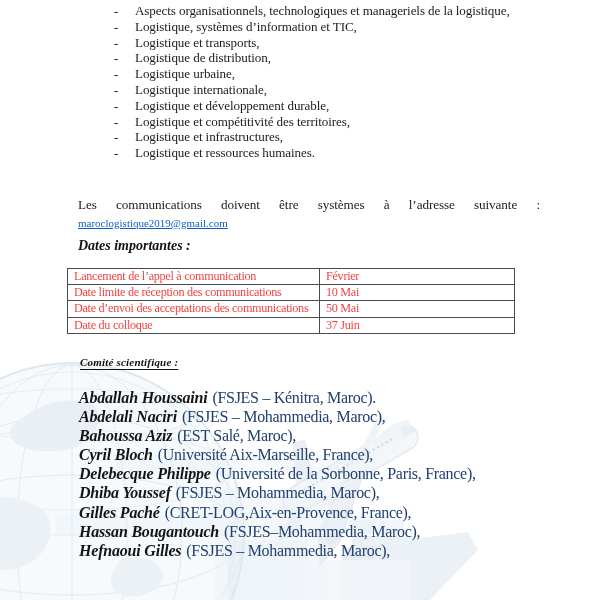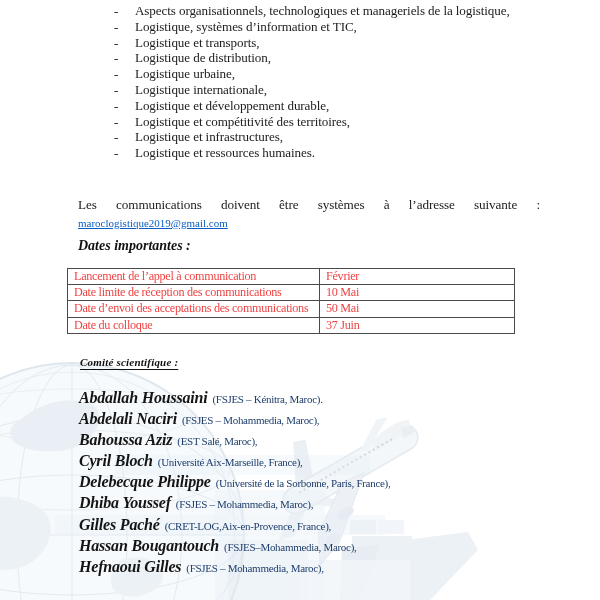--- a/index.html
+++ b/index.html
@@ -31,21 +31,21 @@
   .dates-table td.c2{width:188px;}
 
   
   .committee-heading{
     position:absolute;left:80px;top:356px;margin:0;font-size:11px;font-weight:bold;font-style:italic;color:#111;
     text-decoration:underline;text-underline-offset:3px;letter-spacing:0.2px;
   }
   .members{position:absolute;left:79px;top:388px;}
   .member-row{line-height:19.1px;white-space:nowrap;}
   .mname{font-weight:bold;font-style:italic;font-size:16px;letter-spacing:-0.2px;color:#141414;}
-  .maff{font-size:11px;letter-spacing:-0.3px;color:#21406e;margin-left:5px;}
+  .maff{font-size:16px;letter-spacing:-0.3px;color:#21406e;margin-left:5px;}
 </style>
 </head>
 <body>
 
 <div class="page">
 
   <svg class="watermark" width="600" height="600" viewBox="0 0 600 600">
 
     <g opacity="0.55">
       <circle cx="72" cy="535" r="172" fill="#f1f6fa" stroke="#c5d3e0" stroke-width="2"></circle>

